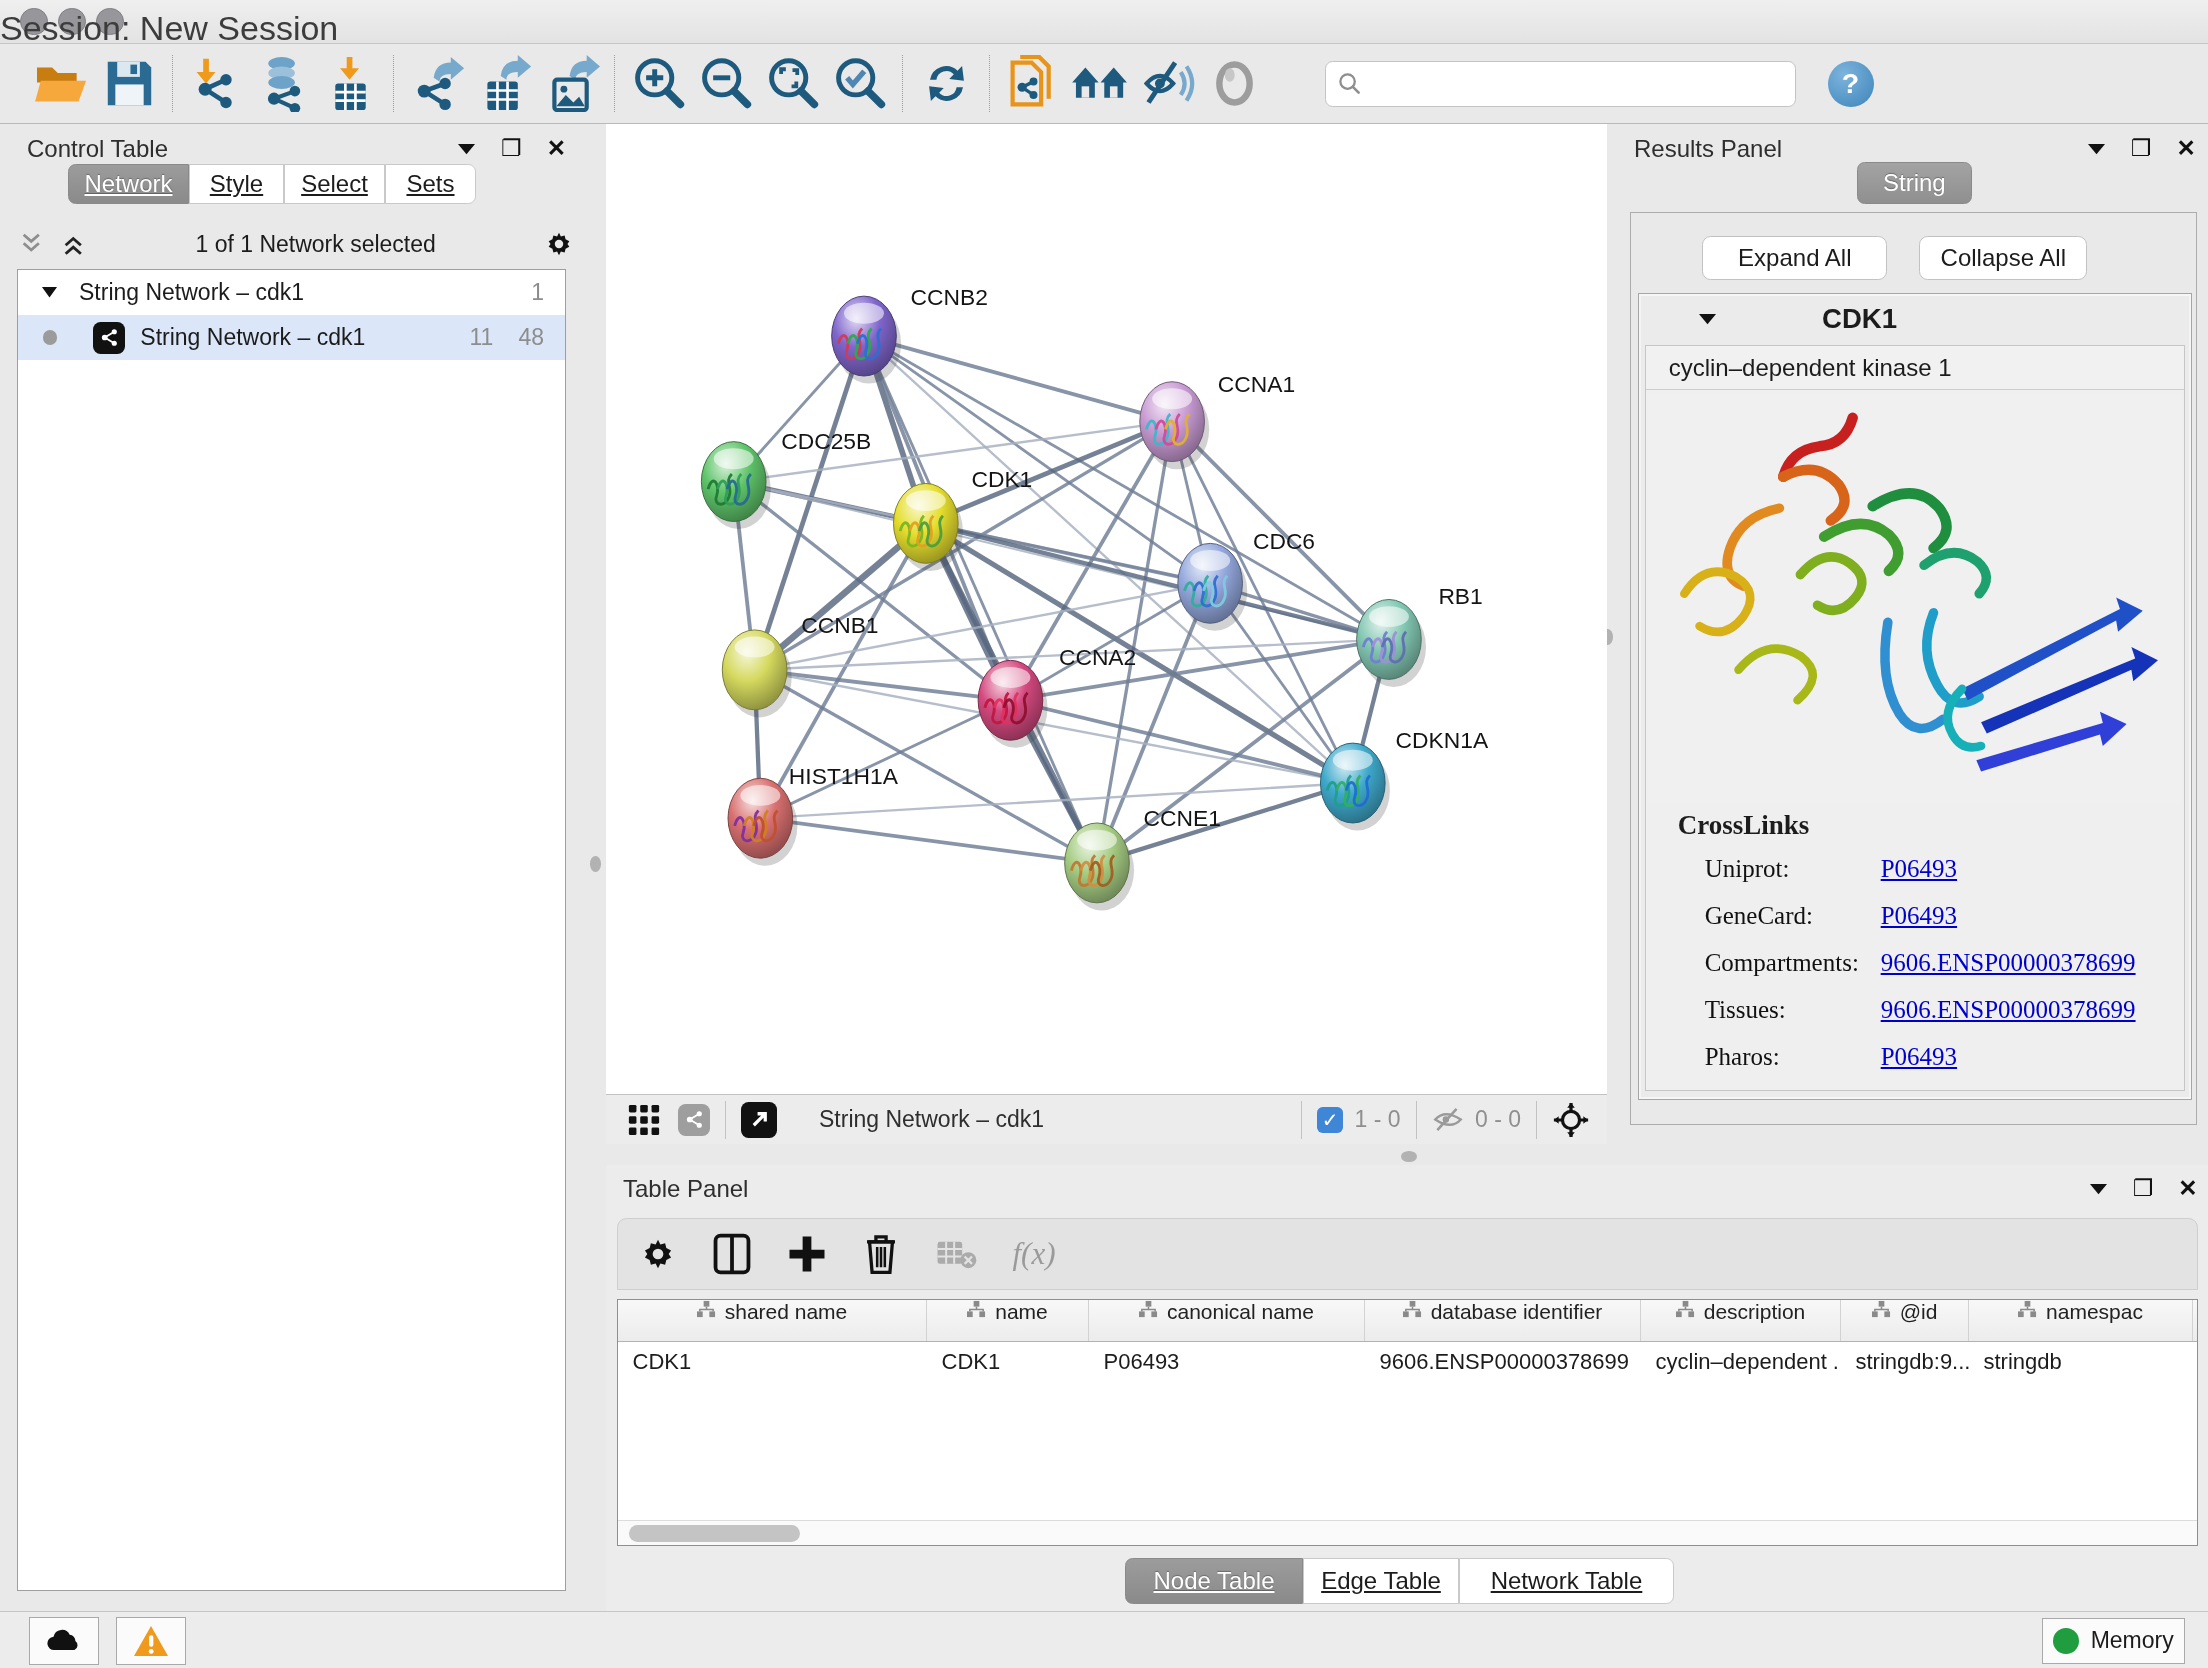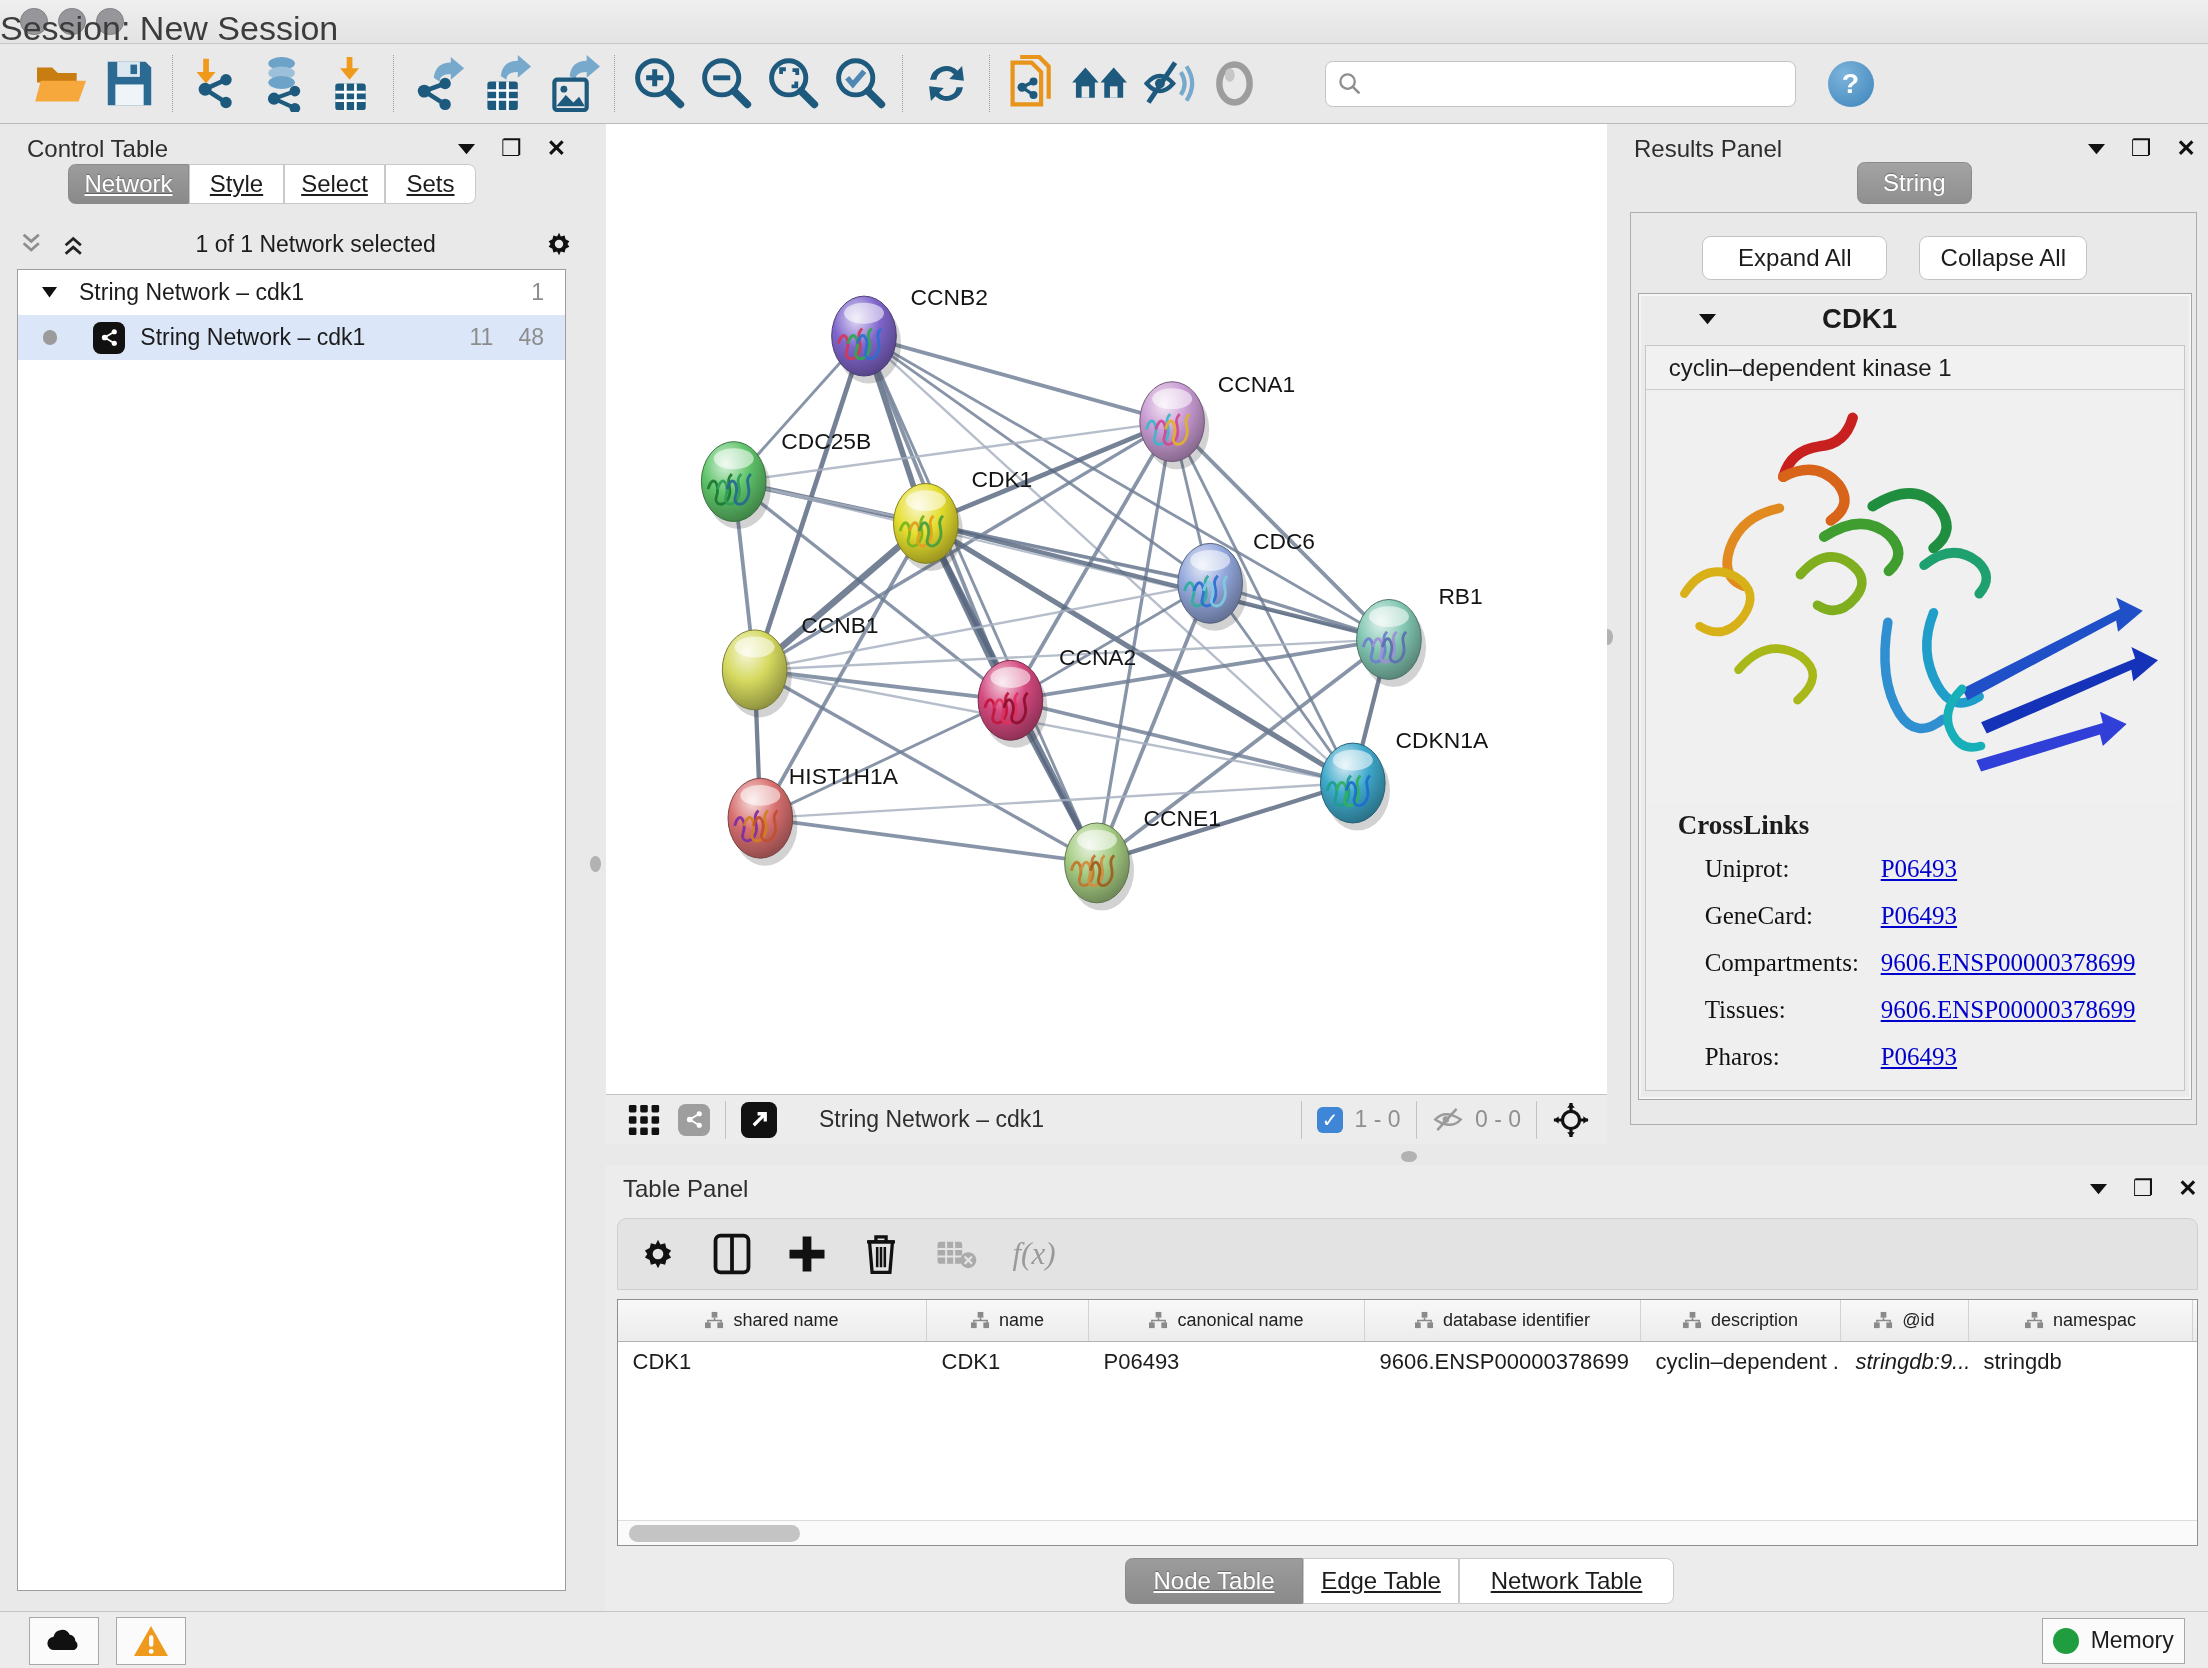--- a/index.html
+++ b/index.html
@@ -103,22 +103,22 @@
   #tp-title { font-size:24px; color:#2e2e2e; flex:1; }
   #tp-toolbar { position:absolute; left:10.5px; top:53px; width:1581px; height:72px;
     background:#e3e3e3; border:1px solid #cecece; border-radius:9.5px 9.5px 0 0;
     display:flex; align-items:center; padding-left:21px; gap:36px; }
   .tpt-icon { display:flex; align-items:center; justify-content:center; }
   #fx-label { font-family:"Liberation Serif", serif; font-style:italic; font-size:31px; color:#9a9a9a; }
   #data-table { position:absolute; left:10.5px; top:134px; width:1581px; height:247px;
     background:#fff; border:1.9px solid #8f8f8f; overflow:hidden; }
   #dt-header { display:flex; height:42px; background:linear-gradient(#f8f8f8,#ececec);
     border-bottom:1.9px solid #b2b2b2; }
-  .dt-hcell { display:flex; align-items:center; justify-content:center; gap:8px;
-    font-size:18px; color:#222; border-right:1px solid #d2d2d2; overflow:hidden; white-space:nowrap; }
+  .dt-hcell { display:flex; justify-content:center; gap:8px;
+    font-size:21px; color:#222; border-right:1px solid #d2d2d2; overflow:hidden; white-space:nowrap; }
   .dt-row { display:flex; height:40px; }
   .dt-cell { font-size:22px; display:flex; align-items:center; padding-left:15px;
     overflow:hidden; white-space:nowrap; }
   #dt-hscroll { position:absolute; left:0; right:0; bottom:0; height:25px; background:#fafafa;
     border-top:1px solid #dcdcdc; }
   #dt-thumb { position:absolute; left:11.4px; top:3.8px; width:171px; height:17px;
     background:#c4c4c4; border-radius:8.6px; }
   #tp-tabs { position:absolute; left:519px; top:393px; }
   #tp-tabs .segtab { height:46px; font-size:24px; }
 
@@ -793,21 +793,21 @@
           <span>namespac</span>
         </div>
       </div>
     <div id="dt-body">
         <div class="dt-row">
           <div class="dt-cell" style="width: 309px;">CDK1</div>
           <div class="dt-cell" style="width: 162px;">CDK1</div>
           <div class="dt-cell" style="width: 276px;">P06493</div>
           <div class="dt-cell" style="width: 276px;">9606.ENSP00000378699</div>
           <div class="dt-cell" style="width: 200px;">cyclin–dependent ...</div>
-          <div class="dt-cell" style="width: 128px; font-style: italic;">stringdb:9...</div>
+          <div class="dt-cell" style="width: 128px;">stringdb:9...</div>
           <div class="dt-cell" style="width: 224px;">stringdb</div>
         </div>
       </div>
     <div id="dt-hscroll">
       <div id="dt-thumb"></div>
     </div>
   </div>
   <div class="segtabs" id="tp-tabs">
     <div class="segtab first active" style="width:178px">Node Table</div>
     <div class="segtab" style="width:156px">Edge Table</div>

